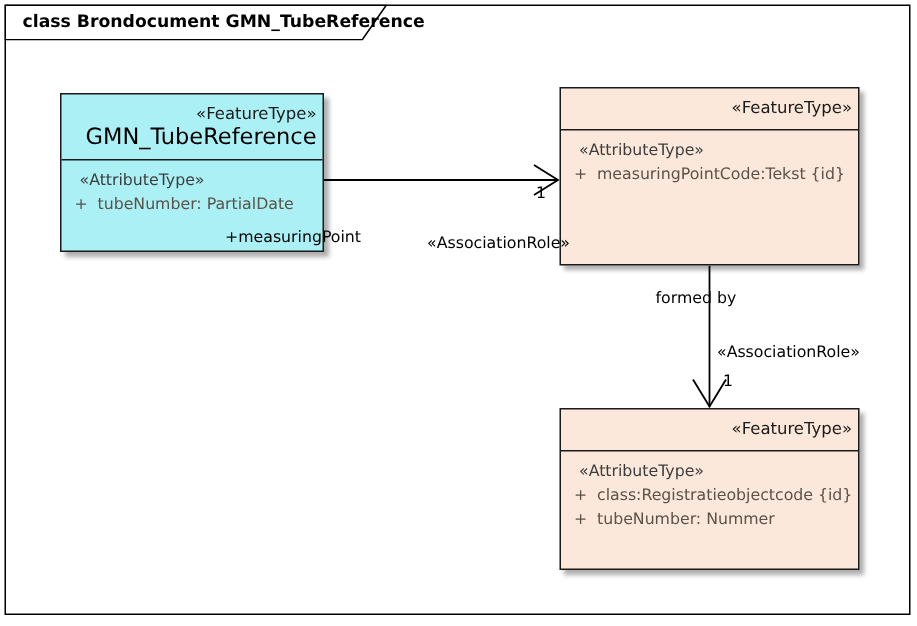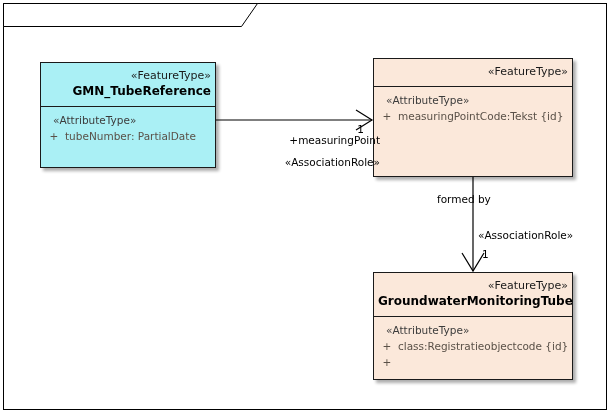--- a/index.html
+++ b/index.html
@@ -60,22 +60,22 @@
     padding: 6px 4px 7px 4px;
     border-bottom: 1.5px solid #1a1a1a;
   }
   .uml-stereotype {
     font-size: 11px;
     color: #1a1a1a;
     line-height: 14px;
     white-space: nowrap;
   }
   .uml-name {
-    font-size: 12px;
-    font-weight: bold;
+    font-size: 15px;
+    font-weight: normal;
     color: #000000;
     line-height: 16px;
     white-space: nowrap;
   }
   .uml-body {
     padding: 6px 2px 6px 2px;
   }
   .attr-stereotype {
     font-size: 10.5px;
     color: #3c3c3c;
@@ -126,22 +126,22 @@
   
   .conn-label {
     position: absolute;
     font-size: 10.5px;
     color: #000000;
     white-space: nowrap;
     line-height: 14px;
   }
 
   #lbl-measuringpoint-role {
-    left: 150px; top: 133px; width: 230px;
-    text-align: right;
+    left: 150px; top: 151px; width: 230px;
+    text-align: left;
   }
   #lbl-measuringpoint-stereo {
     left: 150px; top: 155px; width: 230px;
     text-align: right;
   }
   #lbl-mult-measuringpoint {
     left: 340px; top: 122px; width: 24px;
     text-align: right;
   }
   #lbl-formedby {
@@ -161,20 +161,21 @@
 <body>
 
 <div id="canvas">
 
   <div class="frame"></div>
 
   <div class="frame-tab">
     <svg width="255" height="24" viewBox="0 0 255 24" xmlns="http://www.w3.org/2000/svg">
       <path d="M 0.5 0.5 L 254.5 0.5 L 238.5 23.5 L 0.5 23.5 Z" fill="#ffffff" stroke="#000000" stroke-width="1"></path>
     </svg>
+    <div class="frame-tab-label">class Brondocument GMN_TubeReference</div>
   </div>
 
   <svg class="connector-layer" xmlns="http://www.w3.org/2000/svg">
 
     <line x1="216" y1="120" x2="372" y2="120" stroke="#000000" stroke-width="1.2"></line>
 
     <path d="M 356 110 L 372 120 L 356 130" fill="none" stroke="#000000" stroke-width="1.2"></path>
 
     <line x1="473" y1="177" x2="473" y2="271" stroke="#000000" stroke-width="1.2"></line>
 
@@ -204,30 +205,30 @@
       <div class="attr-row">
         <span class="attr-vis">+</span>
         <span class="attr-text">measuringPointCode:Tekst {id}</span>
       </div>
     </div>
   </div>
 
   <div class="uml-class cls-peach" id="box-groundwatermonitoringtube">
     <div class="uml-head">
       <div class="uml-stereotype">«FeatureType»</div>
-      <div class="uml-name">GroundwaterMonitoringTube</div>
     </div>
     <div class="uml-body">
       <div class="attr-stereotype">«AttributeType»</div>
       <div class="attr-row">
         <span class="attr-vis">+</span>
         <span class="attr-text">class:Registratieobjectcode {id}</span>
       </div>
       <div class="attr-row">
         <span class="attr-vis">+</span>
+        <span class="attr-text">tubeNumber: Nummer</span>
       </div>
     </div>
   </div>
 
   <div class="conn-label" id="lbl-mult-measuringpoint">1</div>
   <div class="conn-label" id="lbl-measuringpoint-role">+measuringPoint</div>
   <div class="conn-label" id="lbl-measuringpoint-stereo">«AssociationRole»</div>
 
   <div class="conn-label" id="lbl-formedby">formed by</div>
   <div class="conn-label" id="lbl-monitoringtube-stereo">«AssociationRole»</div>

